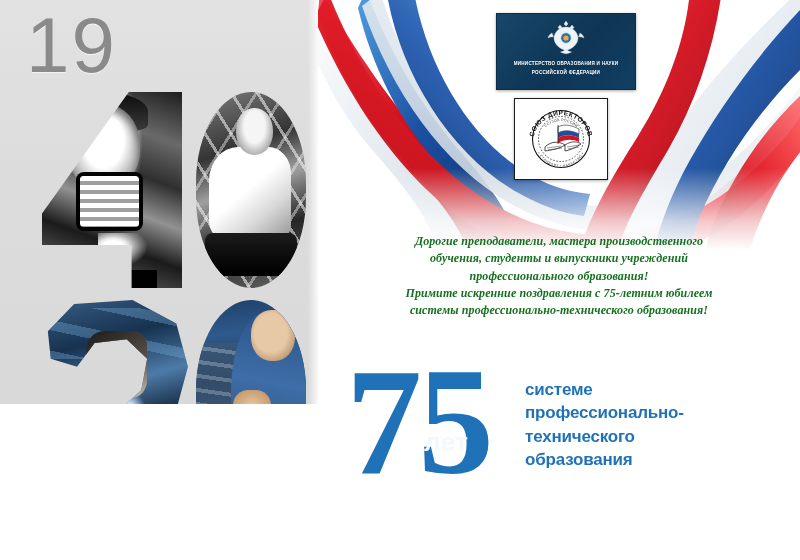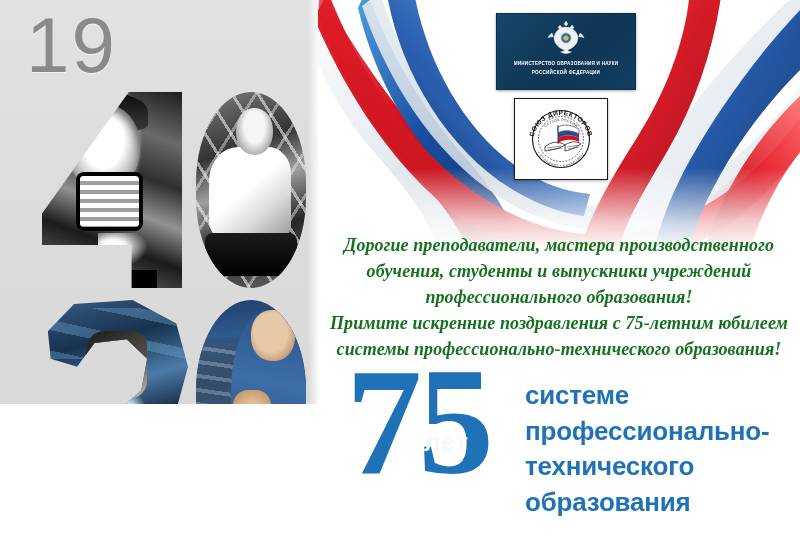--- a/index.html
+++ b/index.html
@@ -198,21 +198,21 @@
   }
   .logo-union .seal{position:relative;width:72px;height:72px;}
 
   
   .greeting{
     position:absolute;left:2px;top:233px;width:478px;
     text-align:center;
     font-family:"Liberation Serif","DejaVu Serif",serif;
     font-style:italic;font-weight:700;
     color:#15701f;
-    font-size:18px;line-height:1.44;
+    font-size:12px;line-height:1.44;
     text-shadow:0 1px 0 rgba(255,255,255,.85);
     letter-spacing:.1px;
   }
   .greeting p{margin:0;}
   .greeting .p2{}
 
   
   .big-block{position:absolute;left:0;top:352px;width:482px;height:190px;}
   .num75{
     position:absolute;left:28px;top:-6px;
@@ -225,21 +225,21 @@
   .let{
     position:absolute;left:106px;top:77px;
     font-family:"Liberation Sans",sans-serif;
     font-weight:700;font-size:26px;line-height:1;
     color:#f4f8fb;
     letter-spacing:.5px;
   }
   .sys-text{
     position:absolute;left:207px;top:26px;
     font-family:"Liberation Sans",sans-serif;
-    font-weight:700;font-size:26px;line-height:1.37;
+    font-weight:700;font-size:17px;line-height:1.37;
     color:#1f72b8;
     letter-spacing:-.2px;
   }
   .sys-text div{white-space:nowrap;}
 </style>
 </head>
 <body>
 
 <div class="poster">
 

